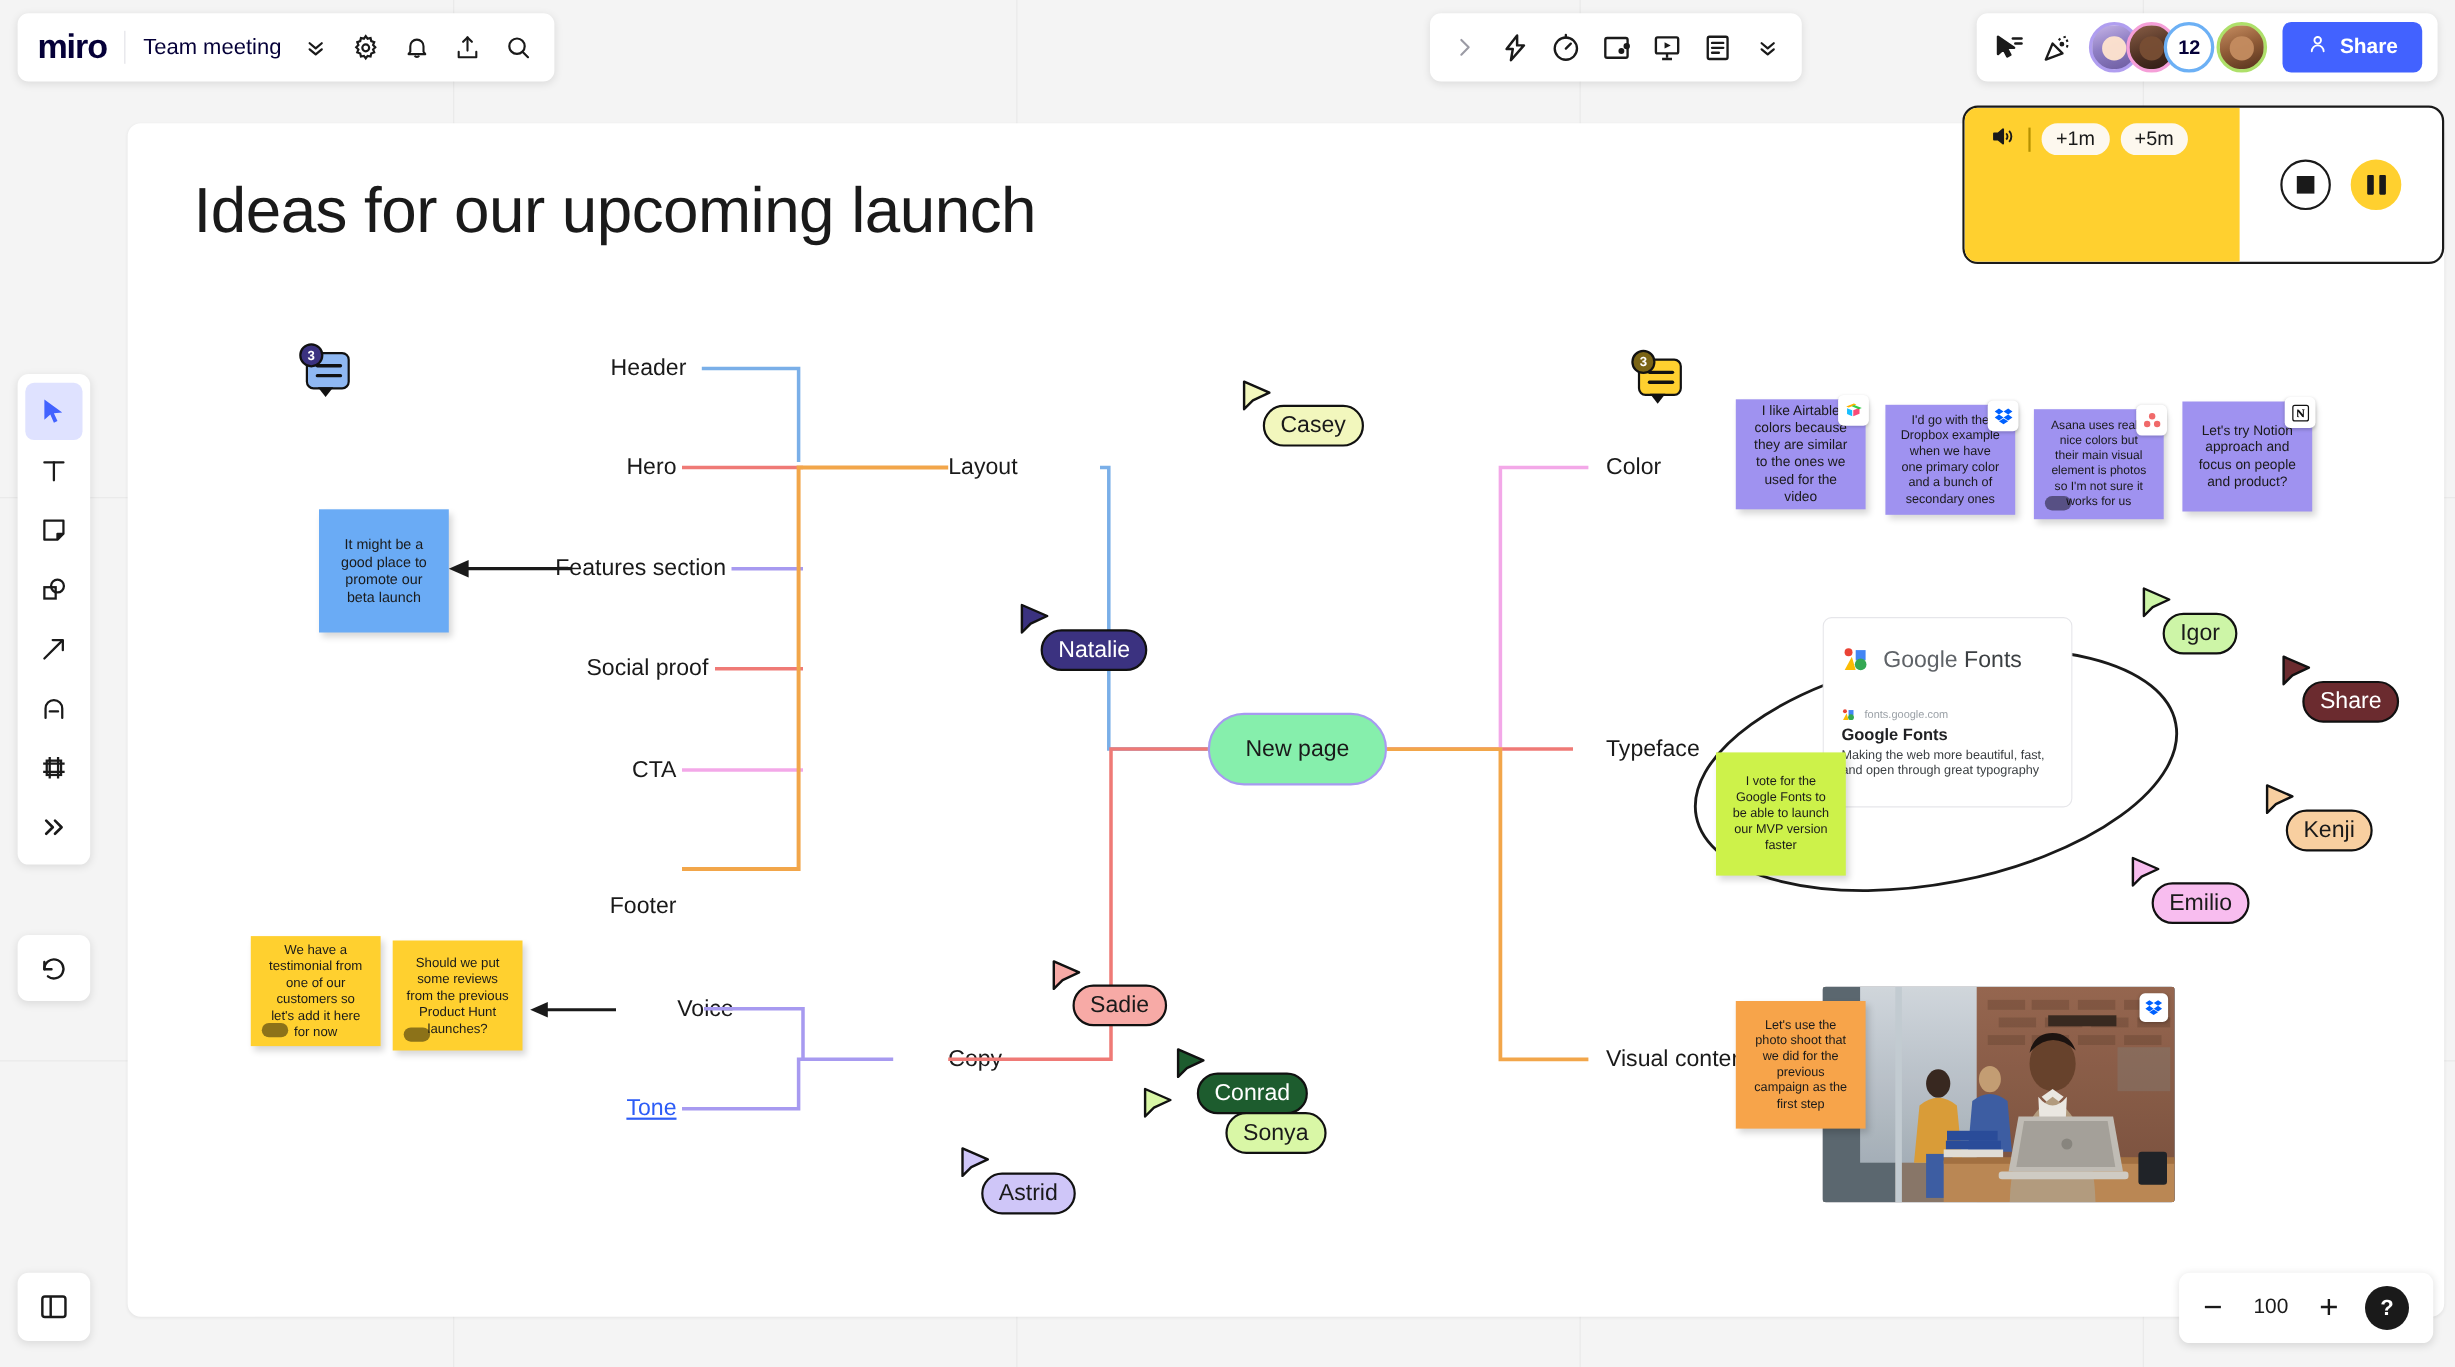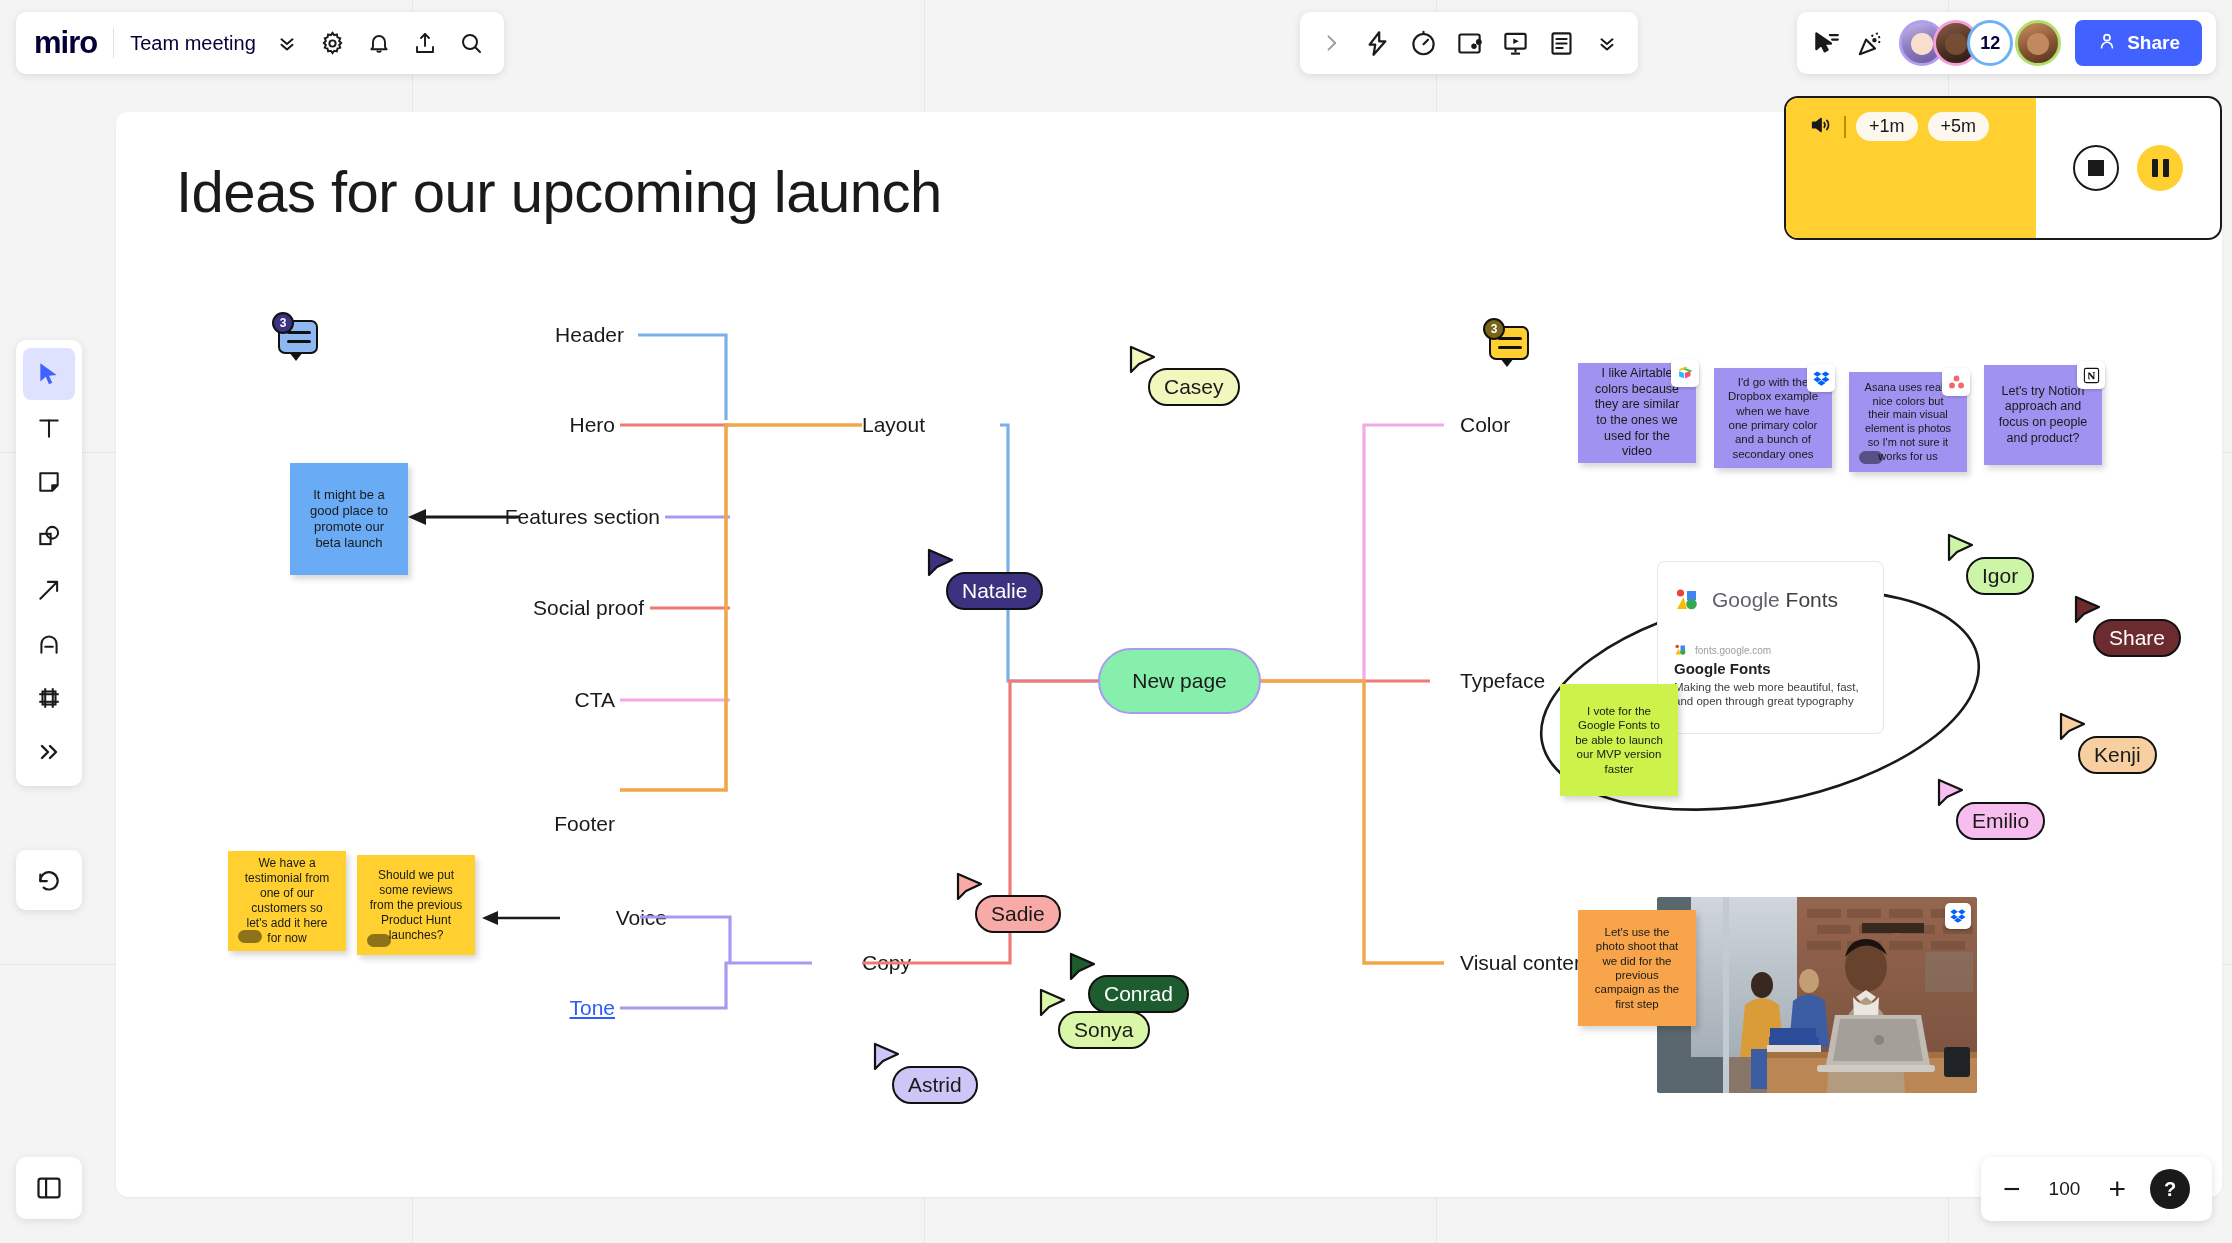--- a/index.html
+++ b/index.html
@@ -502,21 +502,21 @@
       <div class="cursor" style="left: 0px; top: 0px;">
         <svg class="cur-arrow" style="left:1068px;top:952px" width="30" height="32" viewBox="0 0 30 32">
        <path d="M3 2 L3 27 L11 19 L26 12 Z" fill="#1d5c2e" stroke="#111" stroke-width="2.2" stroke-linejoin="round"></path>
      </svg>
      <div class="cur-name" style="left:1088px;top:975px;background:#1d5c2e;color:#ffffff">Conrad</div>
       </div>
       <div class="cursor" style="left: 0px; top: 0px;">
         <svg class="cur-arrow" style="left:1038px;top:988px" width="30" height="32" viewBox="0 0 30 32">
        <path d="M3 2 L3 27 L11 19 L26 12 Z" fill="#d9f7a6" stroke="#111" stroke-width="2.2" stroke-linejoin="round"></path>
      </svg>
-     <div class="cur-name" style="left:1058px;top:1011px;background:#d9f7a6;color:#1a1a1a">Sonya</div>
+     <div class="cur-name" style="left:1114px;top:1011px;background:#d9f7a6;color:#1a1a1a">Sonya</div>
       </div>
       <div class="cursor" style="left: 0px; top: 0px;">
         <svg class="cur-arrow" style="left:872px;top:1042px" width="30" height="32" viewBox="0 0 30 32">
        <path d="M3 2 L3 27 L11 19 L26 12 Z" fill="#cfc6f8" stroke="#111" stroke-width="2.2" stroke-linejoin="round"></path>
      </svg>
      <div class="cur-name" style="left:892px;top:1066px;background:#cfc6f8;color:#1a1a1a">Astrid</div>
       </div>
       <div class="cursor" style="left: 0px; top: 0px;">
         <svg class="cur-arrow" style="left:1946px;top:533px" width="30" height="32" viewBox="0 0 30 32">
        <path d="M3 2 L3 27 L11 19 L26 12 Z" fill="#cdf5a7" stroke="#111" stroke-width="2.2" stroke-linejoin="round"></path>

